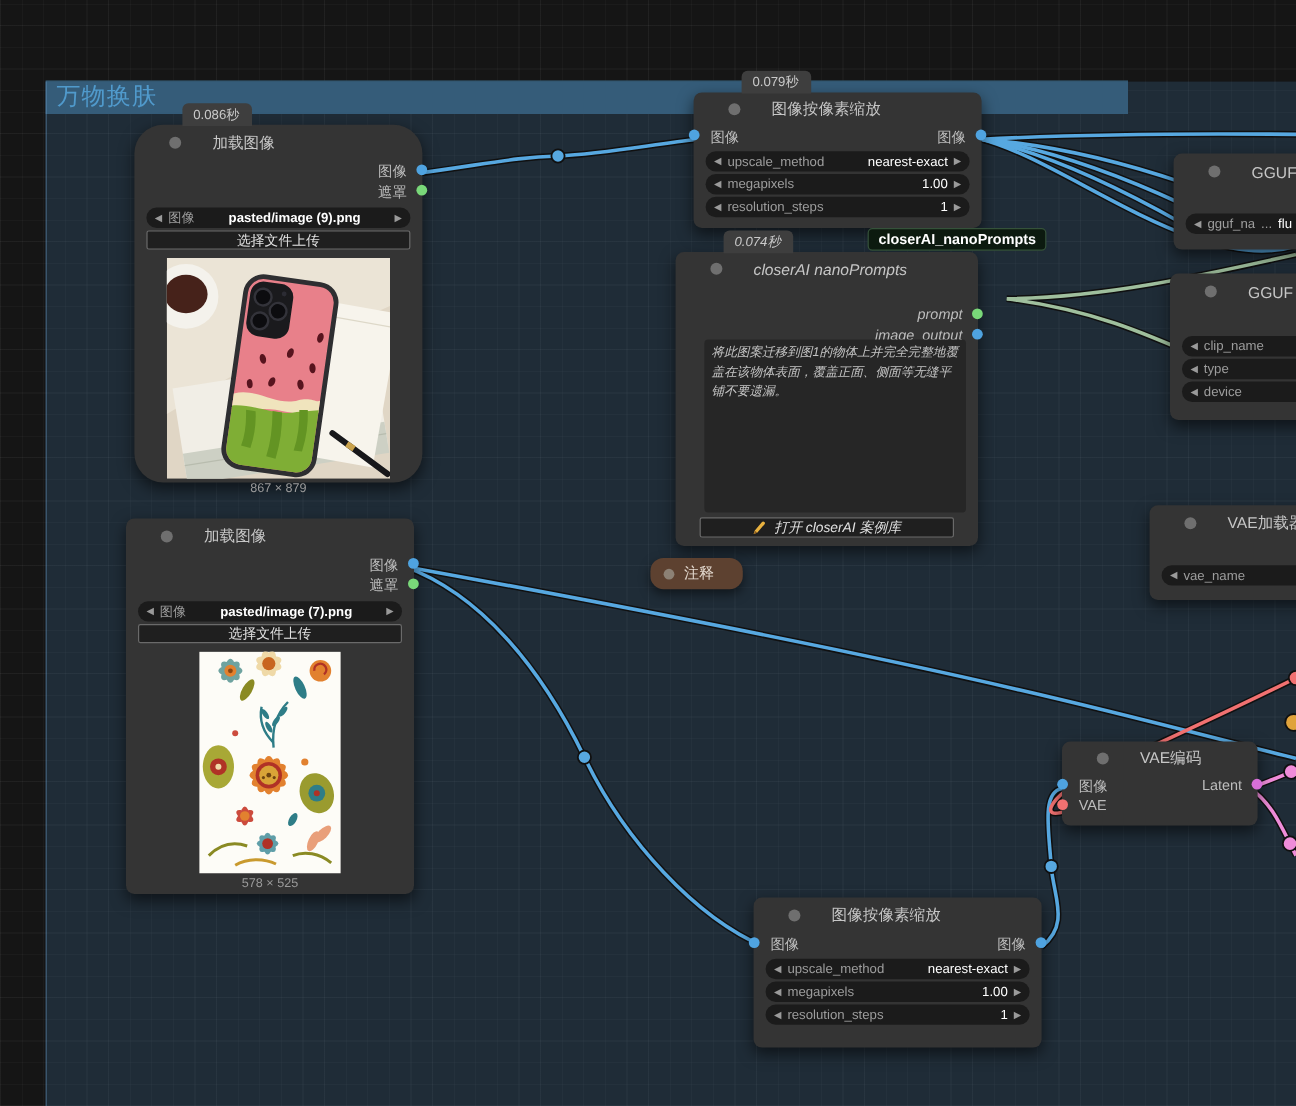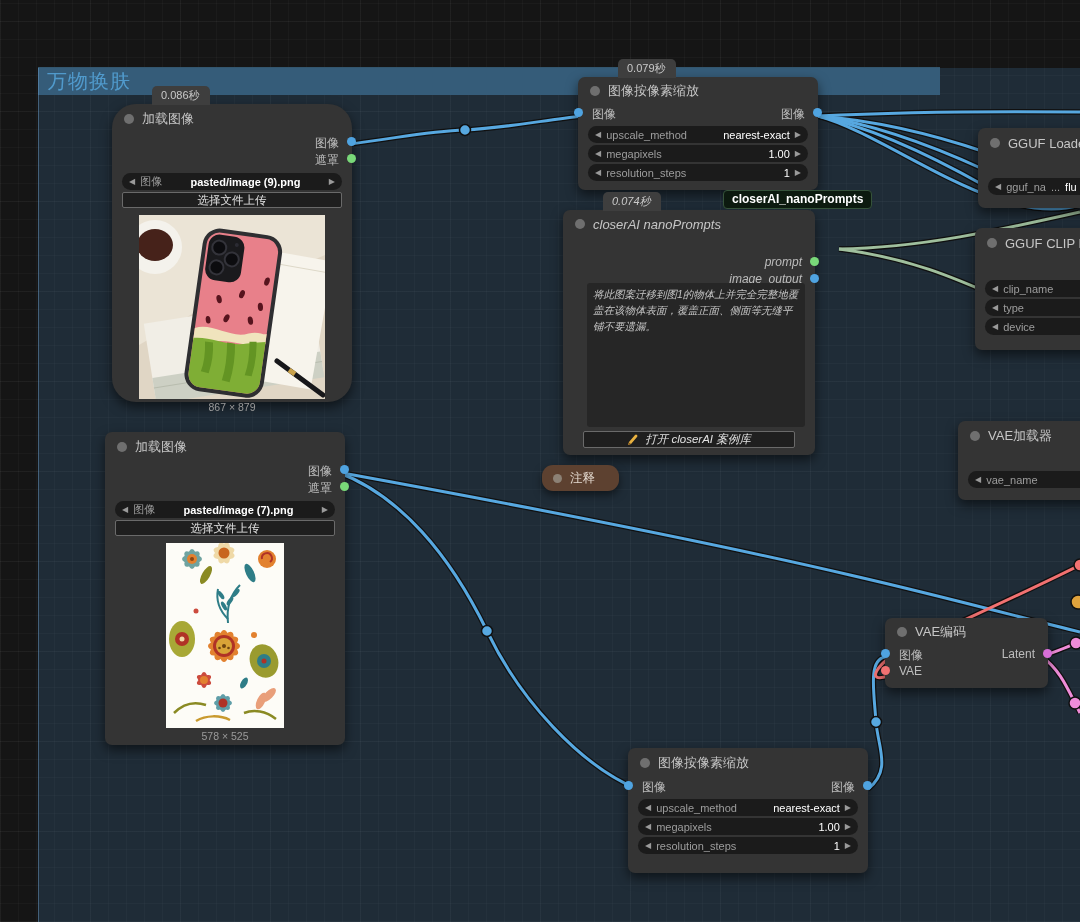--- a/index.html
+++ b/index.html
@@ -21,21 +21,21 @@
   }
   .group-body{
     position:absolute;left:38px;top:68px;width:1042px;height:854px;
     background:rgba(62,112,156,0.26);border-left:1px solid rgba(110,160,205,0.45);z-index:1;
   }
   svg.wires{position:absolute;left:0;top:0;z-index:2;}
   .node{
     position:absolute;background:#343434;border-radius:7px;z-index:3;
     box-shadow:0 5px 12px rgba(0,0,0,0.55);color:#c9c9c9;
   }
-  .node-header{height:30px;display:flex;align-items:center;padding-left:12px;gap:8px;font-size:13px;color:#c6c6c6;white-space:nowrap;overflow:hidden;}
+  .node-header{height:30px;display:flex;align-items:center;padding-left:29px;gap:26px;font-size:13px;color:#c6c6c6;white-space:nowrap;overflow:hidden;}
   .hdot{width:10px;height:10px;border-radius:50%;background:#6f6f6f;flex:0 0 auto;}
   .badge{
     position:absolute;top:-18px;left:0;background:#3e3e3e;color:#c9c9c9;
     font-size:11px;padding:2px 10px 2px 9px;border-radius:5px 5px 0 0;white-space:nowrap;margin-left:40px;
   }
   .srow{position:relative;height:17px;font-size:12px;color:#bdbdbd;}
   .slabel-r{position:absolute;right:13px;top:1px;}
   .slabel-l{position:absolute;left:14px;top:1px;}
   .dot{position:absolute;width:9px;height:9px;border-radius:50%;top:3px;}
   .dot.out{right:-4px;}

